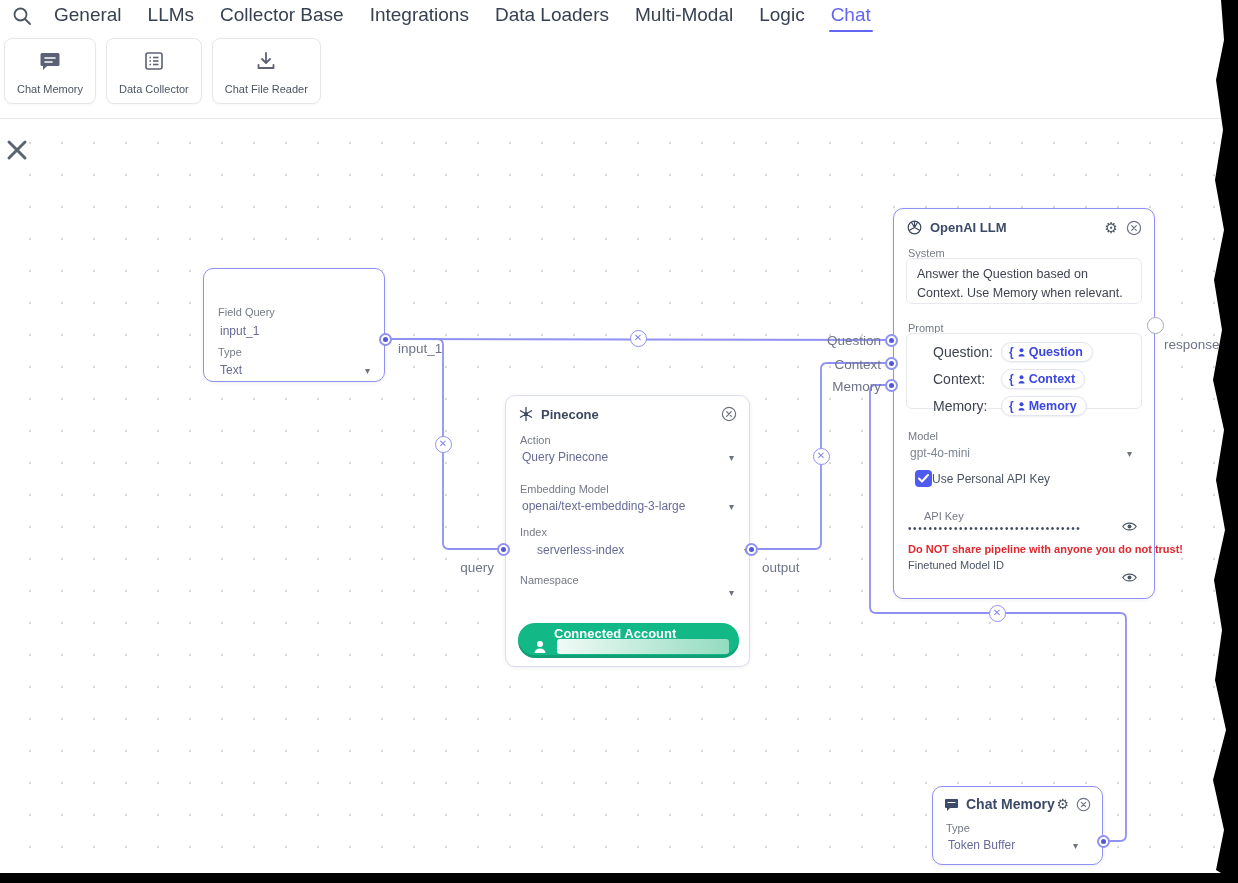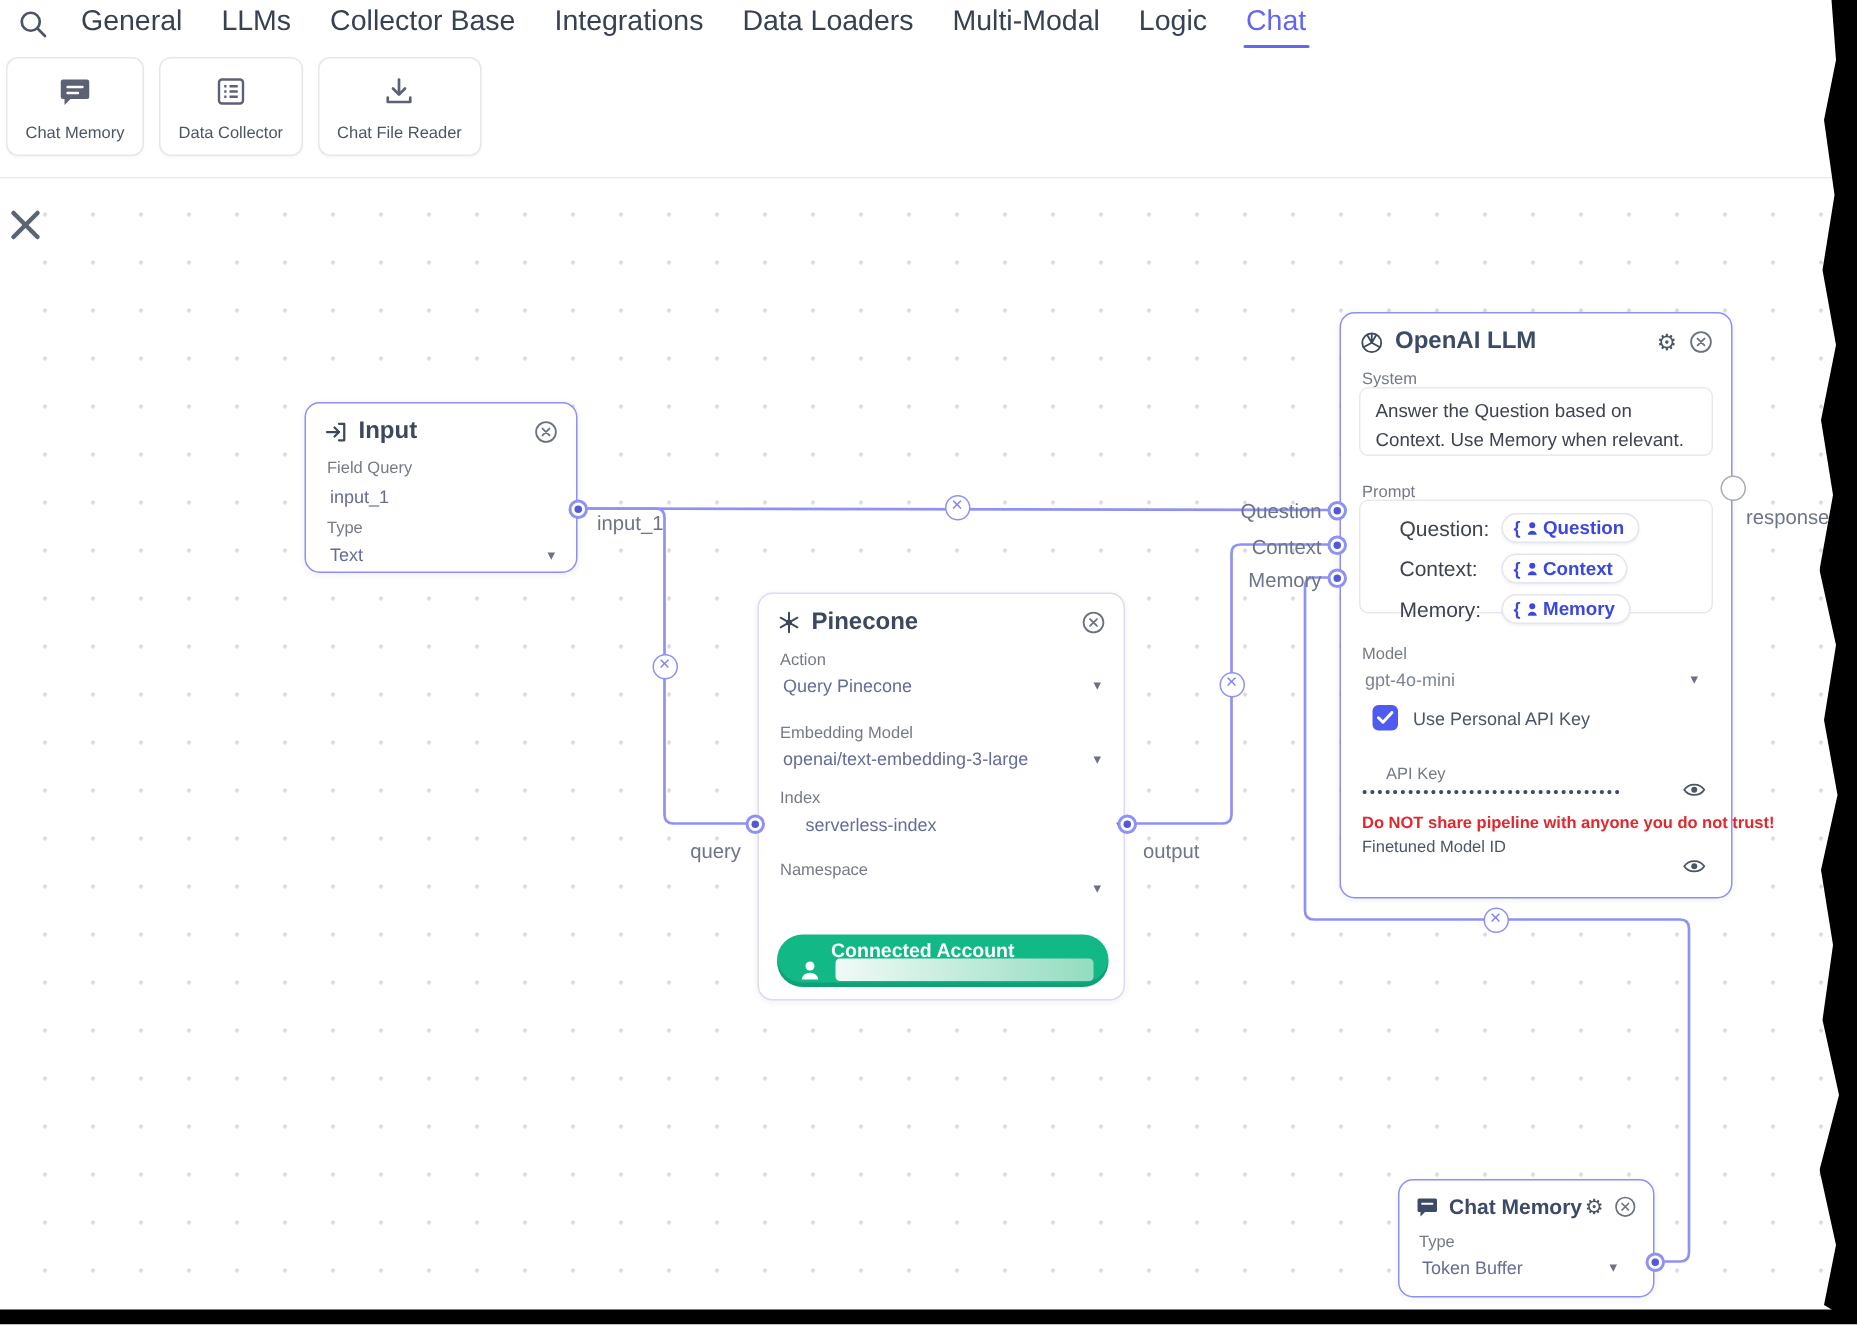--- a/index.html
+++ b/index.html
@@ -32,21 +32,21 @@
 
   .canvas-close { position:absolute; left:6px; top:20px; width:22px; height:22px; cursor:pointer; }
 
   svg.edges { position:absolute; left:0; top:0; width:1238px; height:754px; pointer-events:none; }
 
   
   .node { position:absolute; background:#fff; border-radius:10px; box-shadow:0 1px 4px rgba(40,40,90,.07); }
   .node.purple { border:1.5px solid #8e90f2; }
   .node.gray   { border:1.3px solid #dadcf0; }
   .nhead { display:flex; align-items:center; padding:10px 12px 6px; }
-  .nhead .ttl { font-size:16px; font-weight:600; color:#3d485e; margin-left:7px; }
+  .nhead .ttl { font-size:13px; font-weight:600; color:#3d485e; margin-left:7px; }
   .nhead .sp { flex:1; }
   .flabel { font-size:11px; color:#757a85; }
   .fvalue { font-size:12px; color:#666c96; }
   .caret { font-size:10px; color:#6b7280; }
   .selrow { display:flex; align-items:center; justify-content:space-between; cursor:pointer; }
 
   .abs { position:absolute; }
 
   
   .port { position:absolute; width:13px; height:13px; border-radius:50%; background:#fff;
@@ -63,21 +63,21 @@
   .port-label { position:absolute; font-size:13.5px; color:#6e7488; z-index:5; white-space:nowrap; }
 
   
   .boxfield { border:1px solid #e8e9ef; border-radius:6px; background:#fff; }
   .chip { display:inline-flex; align-items:center; gap:4px; border:1px solid #e2e5f2; border-radius:11px;
     padding:2px 9px 2px 7px; box-shadow:0 1px 2px rgba(30,30,80,.07); color:#3c47e0; font-size:12.5px;
     font-weight:600; cursor:grab; background:#fff; }
   .chip .brace { font-weight:700; font-size:12px; }
   .prompt-row { display:flex; align-items:center; margin-bottom:7px; }
   .prompt-row .pl { font-size:14px; color:#3f4350; width:68px;margin-left:16px; }
-  .checkrow { display:flex; align-items:center; gap:10px; cursor:pointer; }
+  .checkrow { display:flex; align-items:center; cursor:pointer; }
   .checkbox { width:17px; height:17px; border-radius:4px; background:#4f5bf0; display:flex;
     align-items:center; justify-content:center; }
   .warn { font-size:11px; font-weight:700; color:#e0282f; white-space:nowrap; }
   .dots { font-size:10px; letter-spacing:1.6px; color:#3f4a63; overflow:hidden; white-space:nowrap; }
 
   
   .pill { position:absolute; background:#12b886; border-radius:17px; box-shadow:inset 0 -3px 0 rgba(0,0,0,.12); }
   .pill .pl-label { position:absolute; left:36px; top:3px; color:#fff; font-size:13px; font-weight:700; }
   .pill .inner { position:absolute; left:39px; right:10px; top:16px; bottom:4px; border-radius:3px;
     background:linear-gradient(90deg,#f0faf6,#93dcc0); }
@@ -167,33 +167,20 @@
         <path d="M891 266 L876 266 Q870 266 870 272 L870 488 Q870 494 876 494 L1120 494 Q1126 494 1126 500 L1126 716 Q1126 722 1120 722 L1103 722"></path>
       </g>
     </svg>
 
     <div class="edge-del" style="left:629.5px;top:210.5px">✕</div>
     <div class="edge-del" style="left:434.5px;top:316.5px">✕</div>
     <div class="edge-del" style="left:812.5px;top:328.5px">✕</div>
     <div class="edge-del" style="left:988.5px;top:485.5px">✕</div>
 
     <div class="node purple" style="left:203px;top:149px;width:182px;height:114px">
-      <div class="nhead">
-        <svg width="16" height="16" viewBox="0 0 16 16" fill="none" stroke="#3d485e" stroke-width="1.5" stroke-linecap="round" stroke-linejoin="round">
-          <path d="M10 2.5 h3.5 v11 H10"></path>
-            <path d="M2 8 h8"></path>
-            <path d="M7 5 l3 3 -3 3"></path>
-        </svg>
-        <span class="ttl">Input</span>
-        <span class="sp"></span>
-        <svg width="16" height="16" viewBox="0 0 16 16">
-          <circle cx="8" cy="8" r="6.6" fill="none" stroke="#6b7280" stroke-width="1.2"></circle>
-          <path d="M5.7 5.7 l4.6 4.6 M10.3 5.7 l-4.6 4.6" stroke="#6b7280" stroke-width="1.2" stroke-linecap="round"></path>
-        </svg>
-      </div>
       <div class="abs flabel" style="left:14px;top:37px">Field Query</div>
       <div class="abs fvalue" style="left:16px;top:55px">input_1</div>
       <div class="abs flabel" style="left:14px;top:77px">Type</div>
       <div class="abs selrow" style="left:16px;top:94px;width:150px">
         <span class="fvalue">Text</span>
         <span class="caret">▾</span>
       </div>
     </div>
 
     <div class="node gray" style="left:505px;top:276px;width:245px;height:272px">

